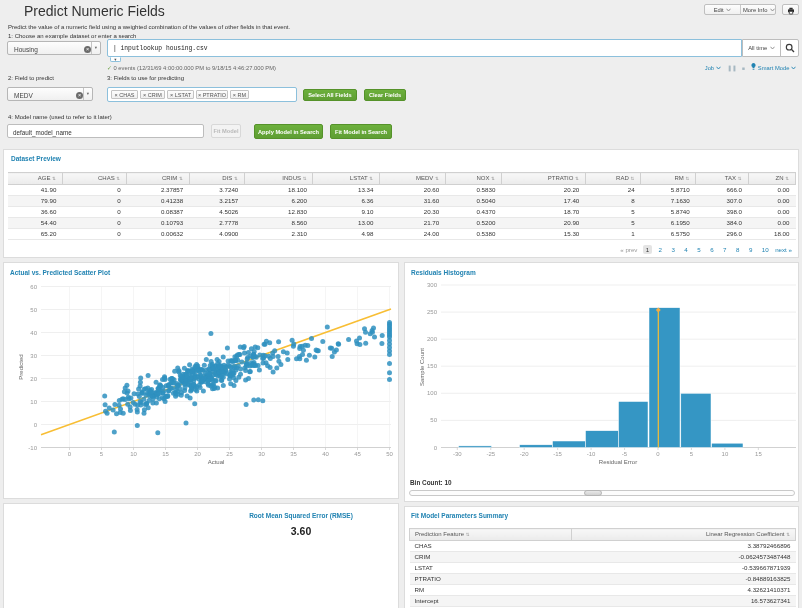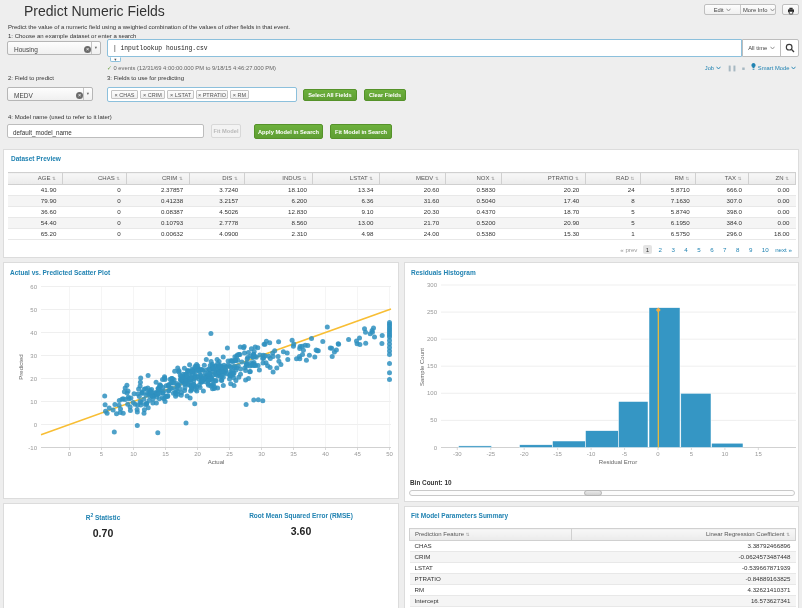--- a/index.html
+++ b/index.html
@@ -813,24 +813,20 @@
       <line x1="658.3" y1="309" x2="658.3" y2="446.5" stroke="#f8be34" stroke-width="1.2"></line>
       <rect x="656.55" y="307.25" width="3.5" height="3.5" fill="#f3ab43" transform="rotate(45 658.3 309)"></rect>
     </svg>
   <div style="position:absolute;left:5px;top:216px;font-size:6.4px;font-weight:bold;color:#333;">Bin Count: 10</div>
   <div style="position:absolute;left:4px;top:227px;width:386px;height:6px;background:#fcfcfc;border:1px solid #c9c9c9;border-radius:3px;">
     <div style="position:absolute;left:174px;top:-1px;width:18px;height:6px;background:linear-gradient(#e8e8e8,#d2d2d2);border:1px solid #b5b5b5;border-radius:3px;"></div>
   </div>
 </div>
 
 <div class="panel" style="left:3px;top:503px;width:396px;height:105px;border-bottom:none;">
-  <div style="position:absolute;left:0;top:8px;width:198px;text-align:center;">
-    <div class="ptitle">R<span style="font-size:5px;vertical-align:super;">2</span> Statistic</div>
-    <div style="font-size:10.5px;font-weight:bold;color:#222;margin-top:6px;">0.70</div>
-  </div>
   <div style="position:absolute;left:198px;top:8px;width:198px;text-align:center;">
     <div class="ptitle">Root Mean Squared Error (RMSE)</div>
     <div style="font-size:10.5px;font-weight:bold;color:#222;margin-top:6px;">3.60</div>
   </div>
 </div>
 
 <div class="panel" style="left:404px;top:506px;width:395px;height:102px;border-bottom:none;">
   <div class="ptitle" style="position:absolute;left:6px;top:5px;">Fit Model Parameters Summary</div>
   <div style="position:absolute;left:4px;top:21px;width:387px;">
       <table style="width:100%;font-size:6.2px;color:#333;">

